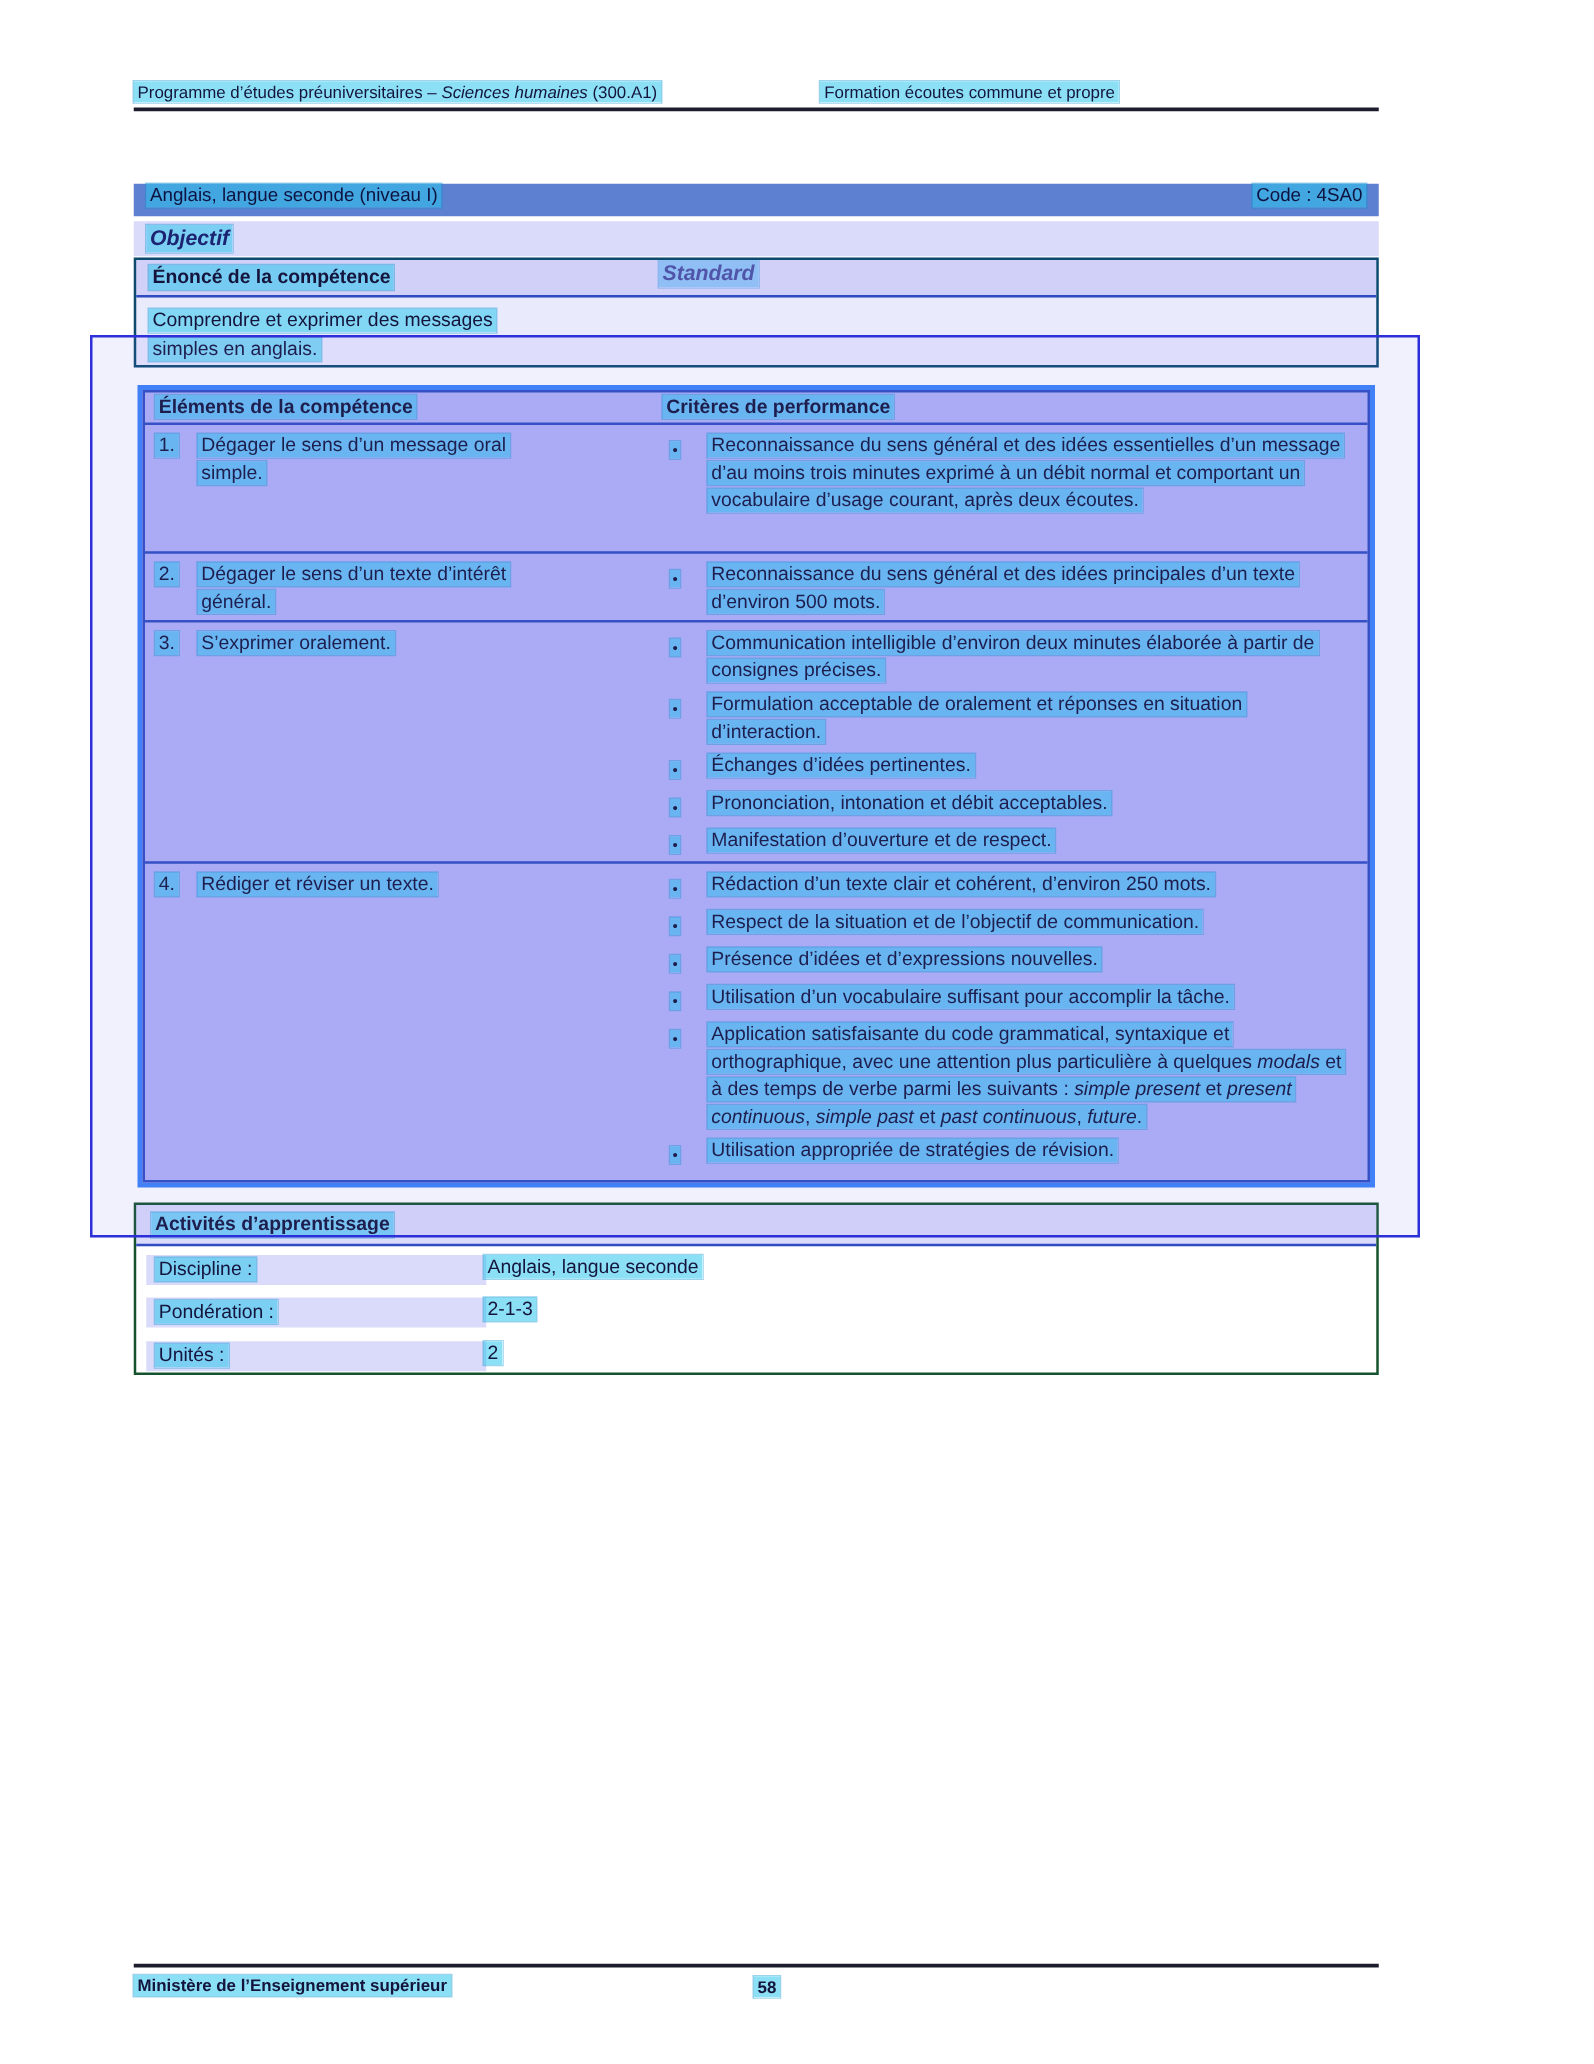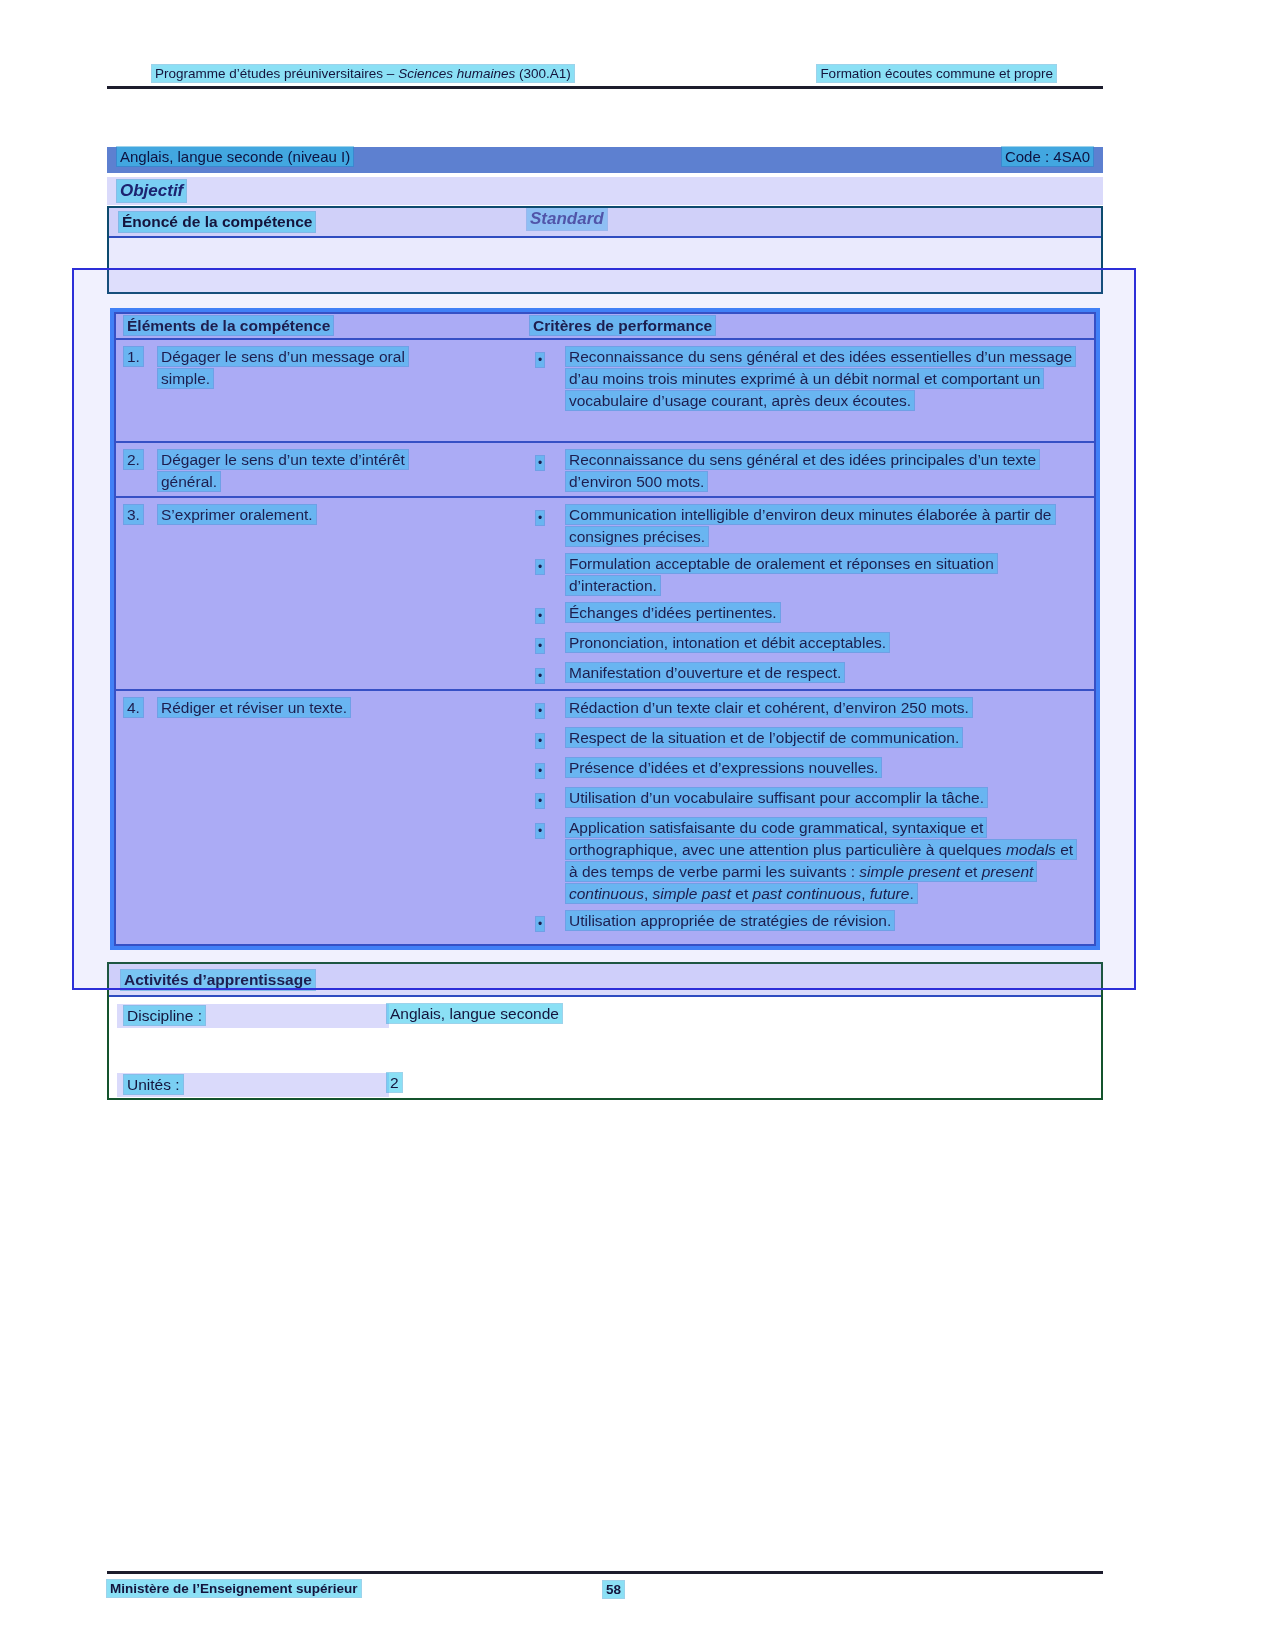--- a/index.html
+++ b/index.html
@@ -21,24 +21,23 @@
     box-decoration-break: clone;
     padding: 1px 3px;
   }
   .b { font-weight: bold; }
 
   .rule { position: absolute; left: 107px; width: 996px; height: 3px; background: #1c1c2c; }
   .top-rule { top: 86px; }
   .footer-rule { top: 1571px; }
 
   .doc-header {
-    position: absolute; left: 107px; top: 66px; width: 904px;
+    position: absolute; left: 107px; top: 66px; width: 788px;
     display: flex; justify-content: space-between; align-items: flex-start;
     font-size: 13.5px;
-    margin-left: 45px;
   }
 
   .title-bar {
     position: absolute; left: 107px; top: 147px; width: 996px; height: 26px;
     background: #5d80d0;
     display: flex; justify-content: space-between; align-items: flex-start;
     padding: 0 10px; font-size: 15px; color: #0e1240; gap: 32px;
   }
 
   .obj-std {
@@ -146,20 +145,24 @@
 
   <div class="obj-std">
     <span class="osh osh-obj hl">Objectif</span>
     <span class="osh osh-std hl">Standard</span>
   </div>
 
   <div class="enonce-box">
     <div class="enonce-head">
       <span class="hl b">Énoncé de la compétence</span>
     </div>
+    <div class="enonce-body">
+      <div><span class="hl">Comprendre et exprimer des messages</span></div>
+      <div><span class="hl">simples en anglais.</span></div>
+    </div>
   </div>
 
   <div class="table-annot">
     <div class="comp-table">
 
       <div class="t-head">
         <span class="th1"><span class="hl b">Éléments de la compétence</span></span>
         <span class="th2"><span class="hl b">Critères de performance</span></span>
       </div>
 
@@ -254,20 +257,24 @@
     </div>
   </div>
 
   <div class="activities-box">
     <div class="act-head">
       <span class="hl b">Activités d’apprentissage</span>
     </div>
     <div class="act-row act-row-1">
       <span class="flabel"><span class="hl">Discipline :</span></span>
       <span class="fvalue"><span class="hl">Anglais, langue seconde</span></span>
+    </div>
+    <div class="act-row act-row-2">
+      <span class="flabel"><span class="hl">Pondération :</span></span>
+      <span class="fvalue"><span class="hl">2-1-3</span></span>
     </div>
     <div class="act-row act-row-3">
       <span class="flabel"><span class="hl">Unités :</span></span>
       <span class="fvalue"><span class="hl">2</span></span>
     </div>
   </div>
 
   <div class="big-annot"></div>
 
   <div class="rule footer-rule"></div>

